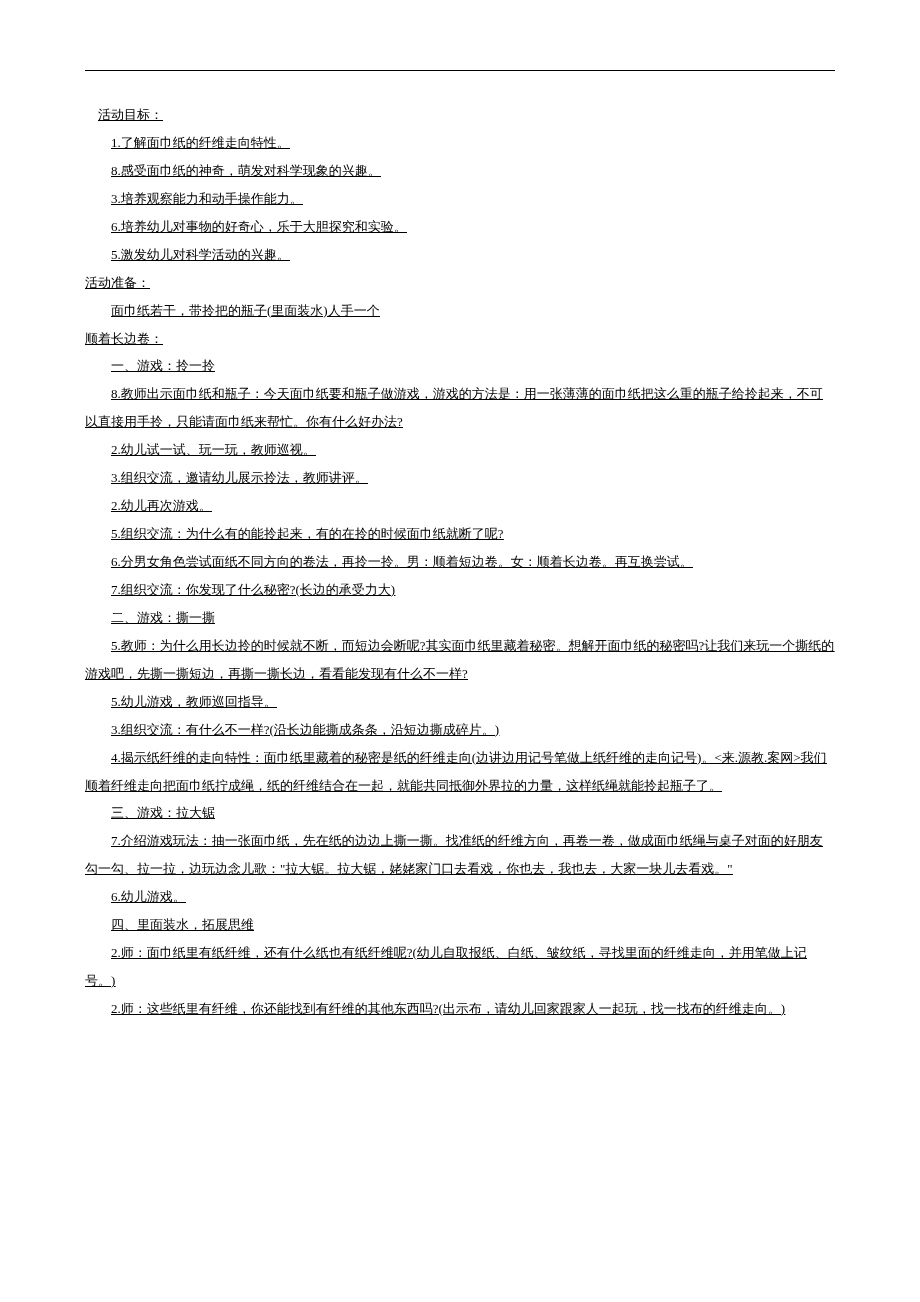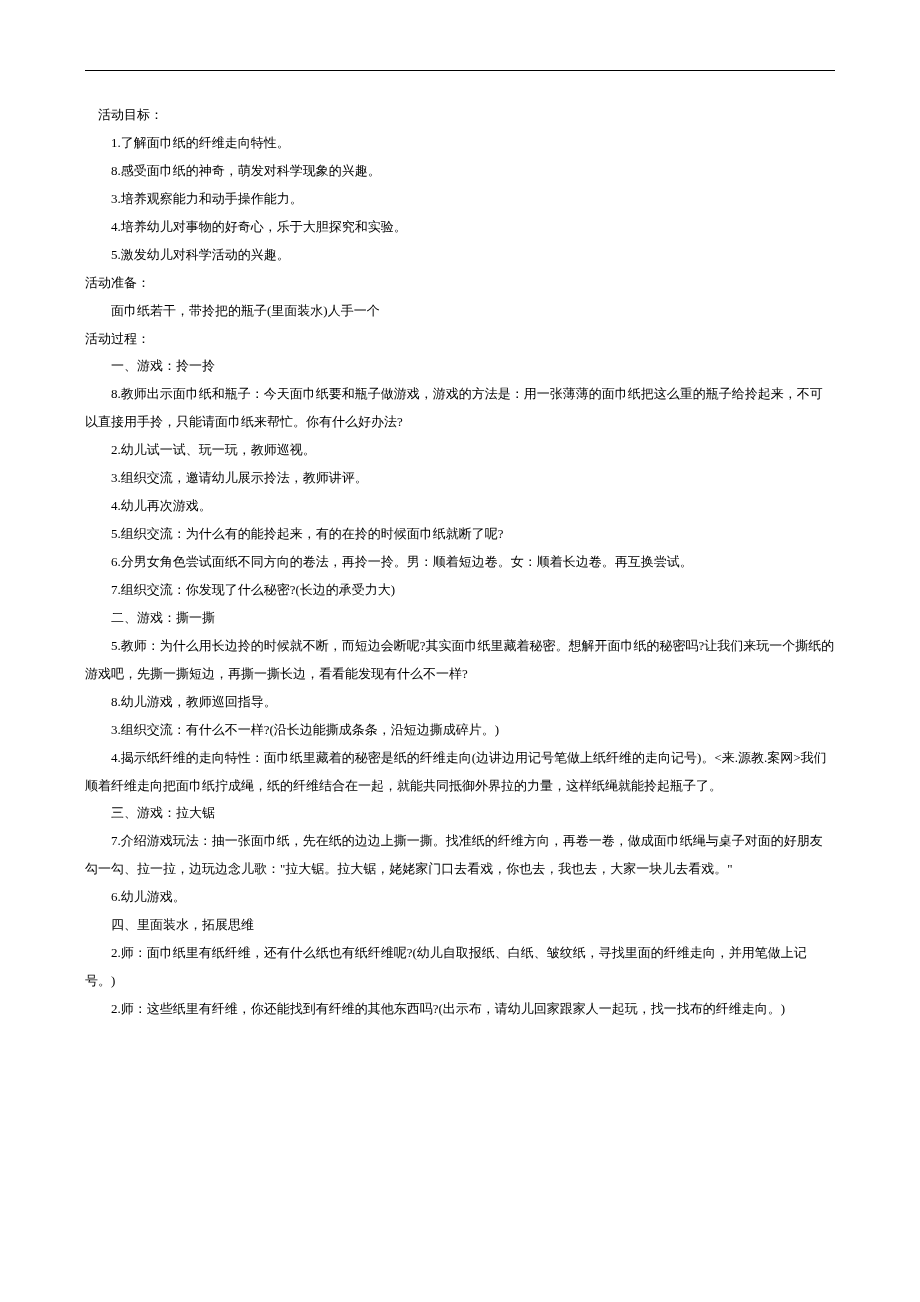--- a/index.html
+++ b/index.html
@@ -1,18 +1,19 @@
 <!DOCTYPE html>
 <html><head>
   <meta charset="utf-8">
   <style>
     * {
       margin: 0;
       padding: 0;
       box-sizing: border-box;
+      text-decoration: underline;
     }
     body {
       width: 920px;
       min-height: 1302px;
       background: #ffffff;
       font-family: "SimSun", "宋体", serif;
       font-size: 13px;
       color: #000000;
       padding: 70px 85px 50px 85px;
       line-height: 2.15;
@@ -38,40 +39,40 @@
   </style>
 </head>
 <body>
 
 <hr class="hr-line">
 
 <p class="indent-1"> 活动目标：</p>
 <p class="indent-2">1.了解面巾纸的纤维走向特性。</p>
 <p class="indent-2">8.感受面巾纸的神奇，萌发对科学现象的兴趣。</p>
 <p class="indent-2">3.培养观察能力和动手操作能力。</p>
-<p class="indent-2">4.培养幼儿对事物的好奇心，乐于大胆探究和实验。</p>
+<p class="indent-2">6.培养幼儿对事物的好奇心，乐于大胆探究和实验。</p>
 <p class="indent-2">5.激发幼儿对科学活动的兴趣。</p>
 
 <p class="no-indent">活动准备：</p>
 <p class="indent-2">面巾纸若干，带拎把的瓶子(里面装水)人手一个</p>
 
-<p class="no-indent">活动过程：</p>
+<p class="no-indent">顺着长边卷：</p>
 
 <p class="indent-2">一、游戏：拎一拎</p>
 <p class="indent-2">8.教师出示面巾纸和瓶子：今天面巾纸要和瓶子做游戏，游戏的方法是：用一张薄薄的面巾纸把这么重的瓶子给拎起来，不可以直接用手拎，只能请面巾纸来帮忙。你有什么好办法?</p>
 <p class="indent-2">2.幼儿试一试、玩一玩，教师巡视。</p>
 <p class="indent-2">3.组织交流，邀请幼儿展示拎法，教师讲评。</p>
-<p class="indent-2">4.幼儿再次游戏。</p>
+<p class="indent-2">2.幼儿再次游戏。</p>
 <p class="indent-2">5.组织交流：为什么有的能拎起来，有的在拎的时候面巾纸就断了呢?</p>
 <p class="indent-2">6.分男女角色尝试面纸不同方向的卷法，再拎一拎。男：顺着短边卷。女：顺着长边卷。再互换尝试。</p>
 <p class="indent-2">7.组织交流：你发现了什么秘密?(长边的承受力大)</p>
 
 <p class="indent-2">二、游戏：撕一撕</p>
 <p class="indent-2">5.教师：为什么用长边拎的时候就不断，而短边会断呢?其实面巾纸里藏着秘密。想解开面巾纸的秘密吗?让我们来玩一个撕纸的游戏吧，先撕一撕短边，再撕一撕长边，看看能发现有什么不一样?</p>
-<p class="indent-2">8.幼儿游戏，教师巡回指导。</p>
+<p class="indent-2">5.幼儿游戏，教师巡回指导。</p>
 <p class="indent-2">3.组织交流：有什么不一样?(沿长边能撕成条条，沿短边撕成碎片。)</p>
 <p class="indent-2">4.揭示纸纤维的走向特性：面巾纸里藏着的秘密是纸的纤维走向(边讲边用记号笔做上纸纤维的走向记号)。&lt;来.源教.案网&gt;我们顺着纤维走向把面巾纸拧成绳，纸的纤维结合在一起，就能共同抵御外界拉的力量，这样纸绳就能拎起瓶子了。</p>
 
 <p class="indent-2">三、游戏：拉大锯</p>
 <p class="indent-2">7.介绍游戏玩法：抽一张面巾纸，先在纸的边边上撕一撕。找准纸的纤维方向，再卷一卷，做成面巾纸绳与桌子对面的好朋友勾一勾、拉一拉，边玩边念儿歌："拉大锯。拉大锯，姥姥家门口去看戏，你也去，我也去，大家一块儿去看戏。"</p>
 <p class="indent-2">6.幼儿游戏。</p>
 
 <p class="indent-2">四、里面装水，拓展思维</p>
 <p class="indent-2">2.师：面巾纸里有纸纤维，还有什么纸也有纸纤维呢?(幼儿自取报纸、白纸、皱纹纸，寻找里面的纤维走向，并用笔做上记号。)</p>
 <p class="indent-2">2.师：这些纸里有纤维，你还能找到有纤维的其他东西吗?(出示布，请幼儿回家跟家人一起玩，找一找布的纤维走向。)</p>

